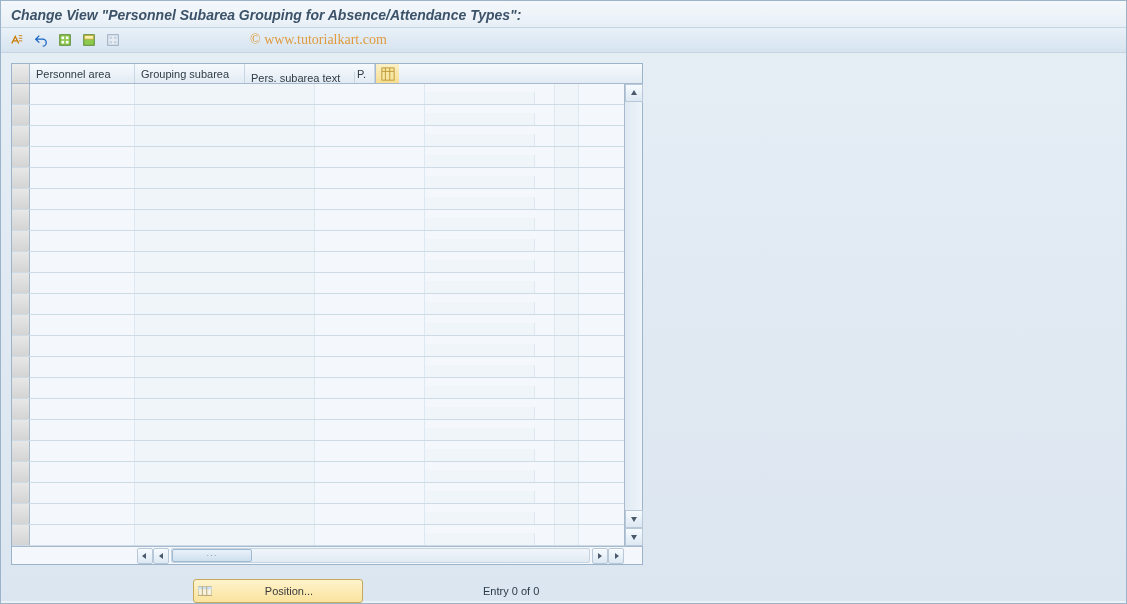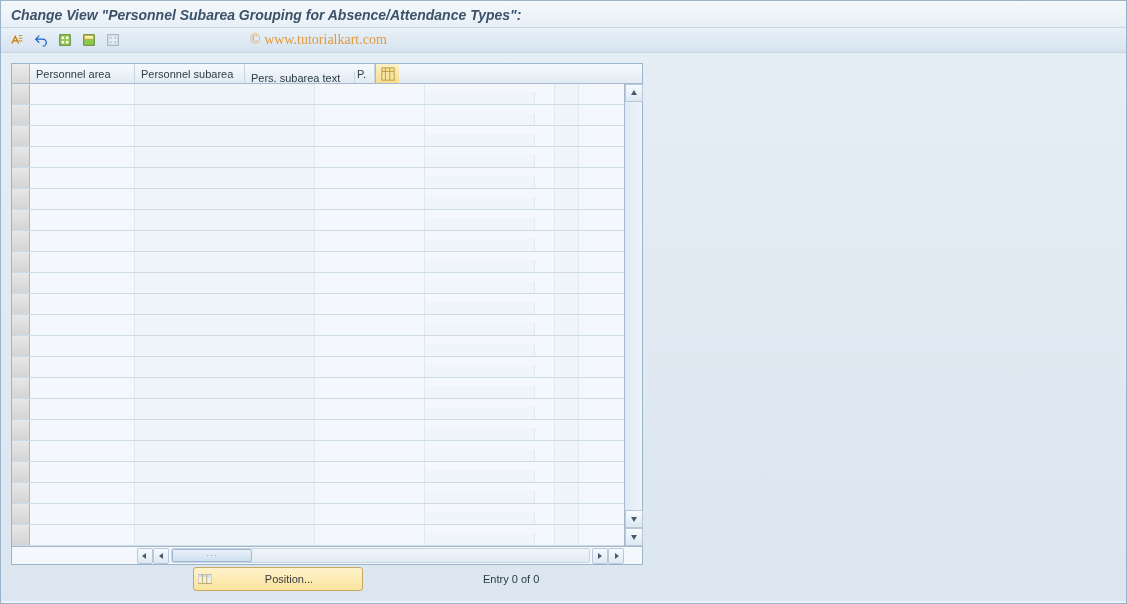--- a/index.html
+++ b/index.html
@@ -51,21 +51,21 @@
     
     .bottom-row { display:flex; height:18px; border-top:1px solid #a7bacd; }
     .hbtn { width:16px; height:16px; margin-top:1px; border:1px solid #b8c8d8; background: linear-gradient(#f6fbff,#dde8f2); display:flex; align-items:center; justify-content:center; border-radius:2px; }
     .hbtn svg{ width:8px; height:8px; fill:#4a5a6a; }
     .htrack { flex:1 1 auto; background: linear-gradient(#f0f5fa,#e2ebf3); margin:1px 2px; border:1px solid #c6d4e2; border-radius:2px; position:relative; }
     .hthumb { position:absolute; left:0; top:0; bottom:0; width:80px; background: linear-gradient(#e9f1fa,#cfe0ef); border:1px solid #9ebad3; border-radius:2px; display:flex;align-items:center;justify-content:center; color:#7a8fa3; font-size:8px; letter-spacing:1px;}
     .pad-left { width:125px; flex:0 0 125px; }
     .pad-right { width:18px; flex:0 0 18px; }
 
     
-    .footer-bar { margin-top:2px; display:flex; align-items:center; }
+    .footer-bar { margin-top:14px; display:flex; align-items:center; }
     .footer-pad { width:182px; }
     .pos-btn { width:170px; height:24px; border:1px solid #c6a95e; border-radius:3px; background: linear-gradient(#fff3cc,#f9e39d); display:flex; align-items:center; color:#3a3a3a; }
     .pos-icon { width:22px; display:flex; justify-content:center; }
     .pos-icon svg{ width:14px; height:12px; }
     .pos-label { flex:1; text-align:center; }
     .entry-text { margin-left:120px; color:#2b3a48; }
 
     
     .wm { position:absolute; left:250px; top:32px; font-size:14px; color:#e08000; opacity:0.75; font-family: Georgia, 'Times New Roman', serif; z-index:50; pointer-events:none; }
   </style>
@@ -114,21 +114,21 @@
         <rect x="9" y="9" width="3" height="3" fill="#c6d4e2"></rect>
       </svg>
   </div>
 </div>
 
 <div class="content">
   <div class="grid-frame">
     <div class="header-row">
       <div class="rowsel-head"></div>
       <div class="col-head col1">Personnel area</div>
-      <div class="col-head col3">Personnel subarea</div>
+      <div class="col-head col3">Grouping subarea</div>
       <div class="col-head col4">Pers. subarea text</div>
       <div class="col-head col5">P.</div>
       <div class="cfg-cell">
         <svg viewBox="0 0 16 16">
             <rect x="1" y="1" width="14" height="14" fill="#f8e7a3" stroke="#b8932f"></rect>
             <line x1="1" y1="5" x2="15" y2="5" stroke="#b8932f"></line>
             <line x1="5" y1="1" x2="5" y2="15" stroke="#b8932f"></line>
             <line x1="10" y1="1" x2="10" y2="15" stroke="#b8932f"></line>
           </svg>
       </div>

